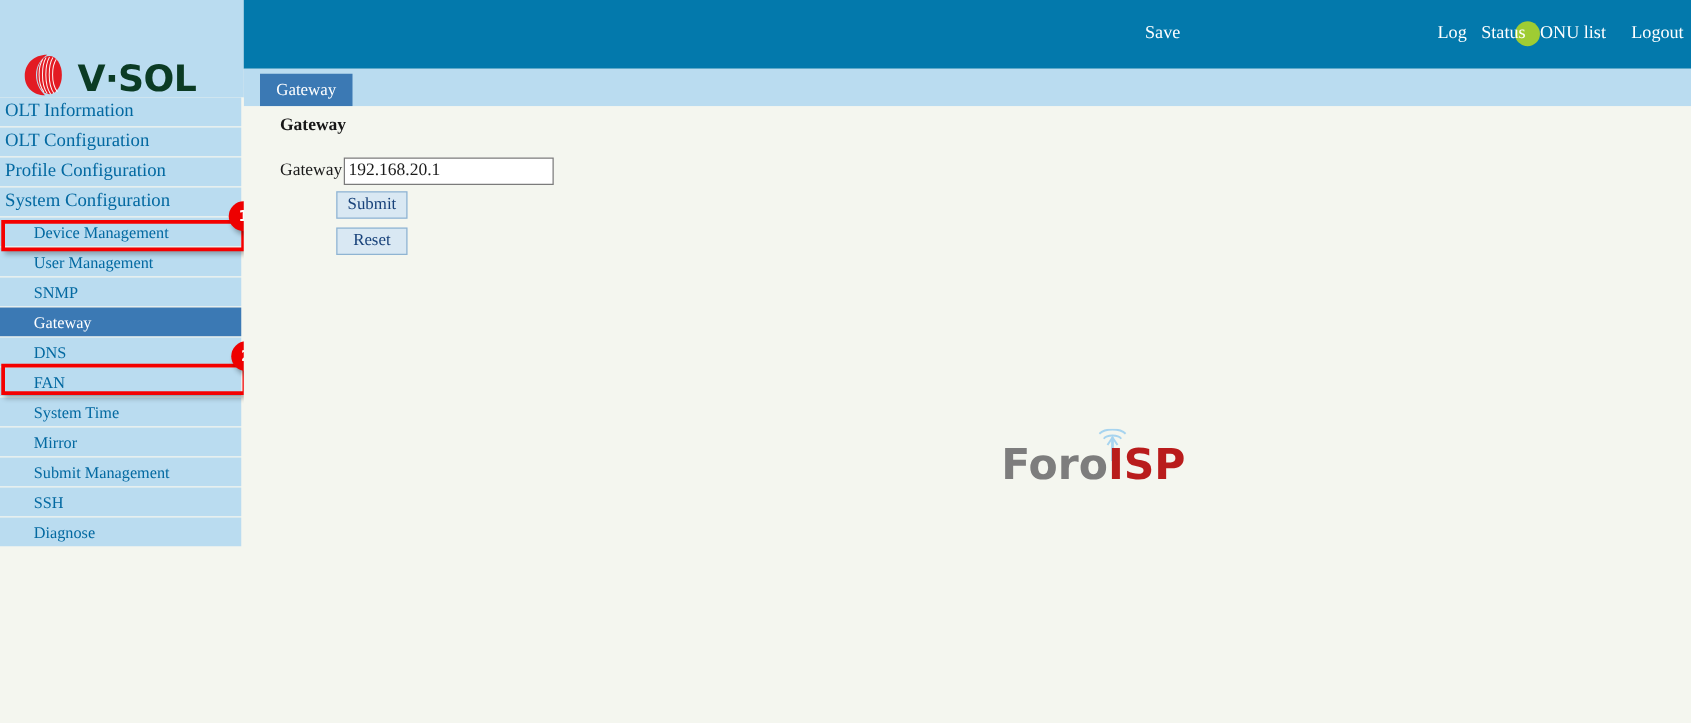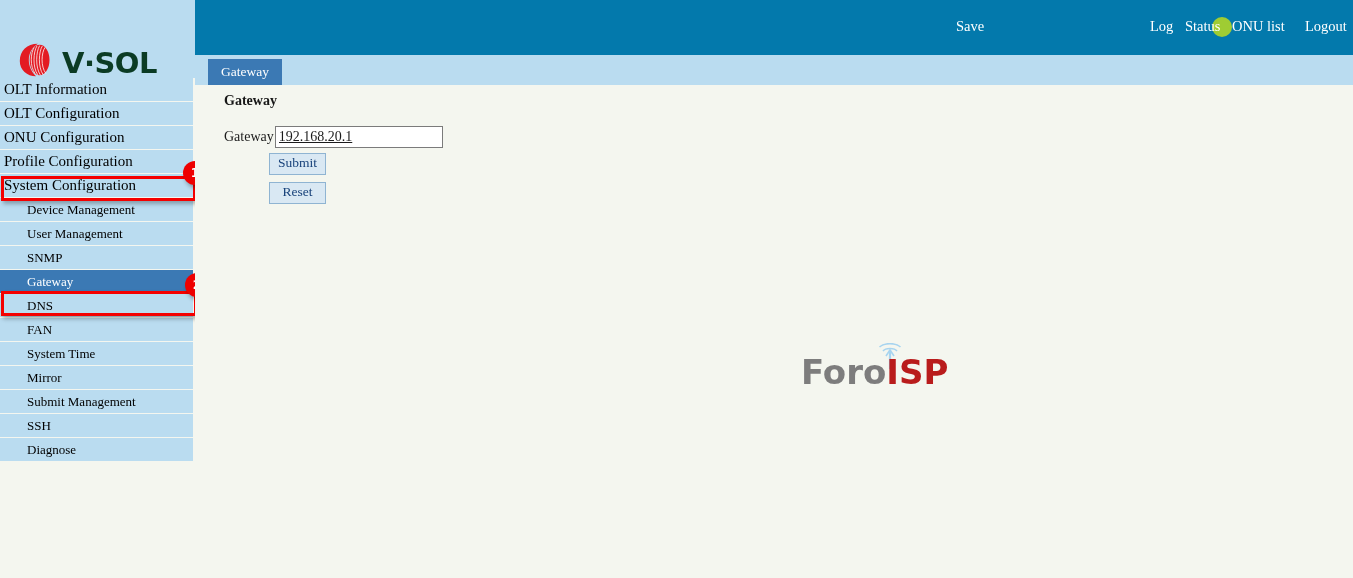--- a/index.html
+++ b/index.html
@@ -63,21 +63,21 @@
   }
   .header-link {
     position: absolute;
     top: 19px;
     color: #ffffff;
     font-size: 14.5px;
     line-height: 1;
     white-space: nowrap;
     cursor: pointer;
   }
-  #hl-save   { left: 761px; }
+  #hl-save   { left: 721px; }
   #hl-log    { left: 955px; }
   #hl-status { left: 990px; }
   #hl-onulist{ left: 1037px; }
   #hl-logout { left: 1110px; }
 
   #status-dot {
     position: absolute;
     left: 1017px;
     top: 17px;
     width: 20px;
@@ -118,21 +118,21 @@
     width: 195px;
     height: 400px;
     background: #f4f6ef;
   }
   .menu-item {
     position: relative;
     width: 193px;
     height: 23px;
     margin-bottom: 1px;
     background: #badcf0;
-    color: #000000;
+    color: #0369a1;
     font-size: 15px;
     line-height: 23px;
     padding-left: 4px;
     box-sizing: border-box;
     cursor: pointer;
     white-space: nowrap;
     overflow: hidden;
   }
   .menu-item.sub {
     font-size: 13px;
@@ -207,21 +207,20 @@
     height: 18px;
     margin-left: 1px;
     padding: 1px 3px;
     font-family: "Liberation Serif", serif;
     font-size: 14px;
     color: #1b1b1b;
     background: #ffffff;
     border: 1px solid #7b7b7b;
     box-sizing: content-box;
     outline: none;
-    text-decoration: underline;
   }
   #button-row {
     position: absolute;
     left: 74px;
     top: 68px;
     display: flex;
     gap: 7px;
     flex-direction: column;
   }
   .form-btn {
@@ -293,21 +292,20 @@
     <div class="header-link" id="hl-logout">Logout</div>
   </div>
 
   <div id="tab-strip">
     <div id="tab-gateway">Gateway</div>
   </div>
 
   <div id="sidebar">
     <div class="menu-item">OLT Information</div>
     <div class="menu-item">OLT Configuration</div>
-    <div class="menu-item">ONU Configuration</div>
     <div class="menu-item">Profile Configuration</div>
     <div class="menu-item">System Configuration</div>
     <div class="menu-item sub">Device Management</div>
     <div class="menu-item sub">User Management</div>
     <div class="menu-item sub">SNMP</div>
     <div class="menu-item sub active">Gateway</div>
     <div class="menu-item sub">DNS</div>
     <div class="menu-item sub">FAN</div>
     <div class="menu-item sub">System Time</div>
     <div class="menu-item sub">Mirror</div>

